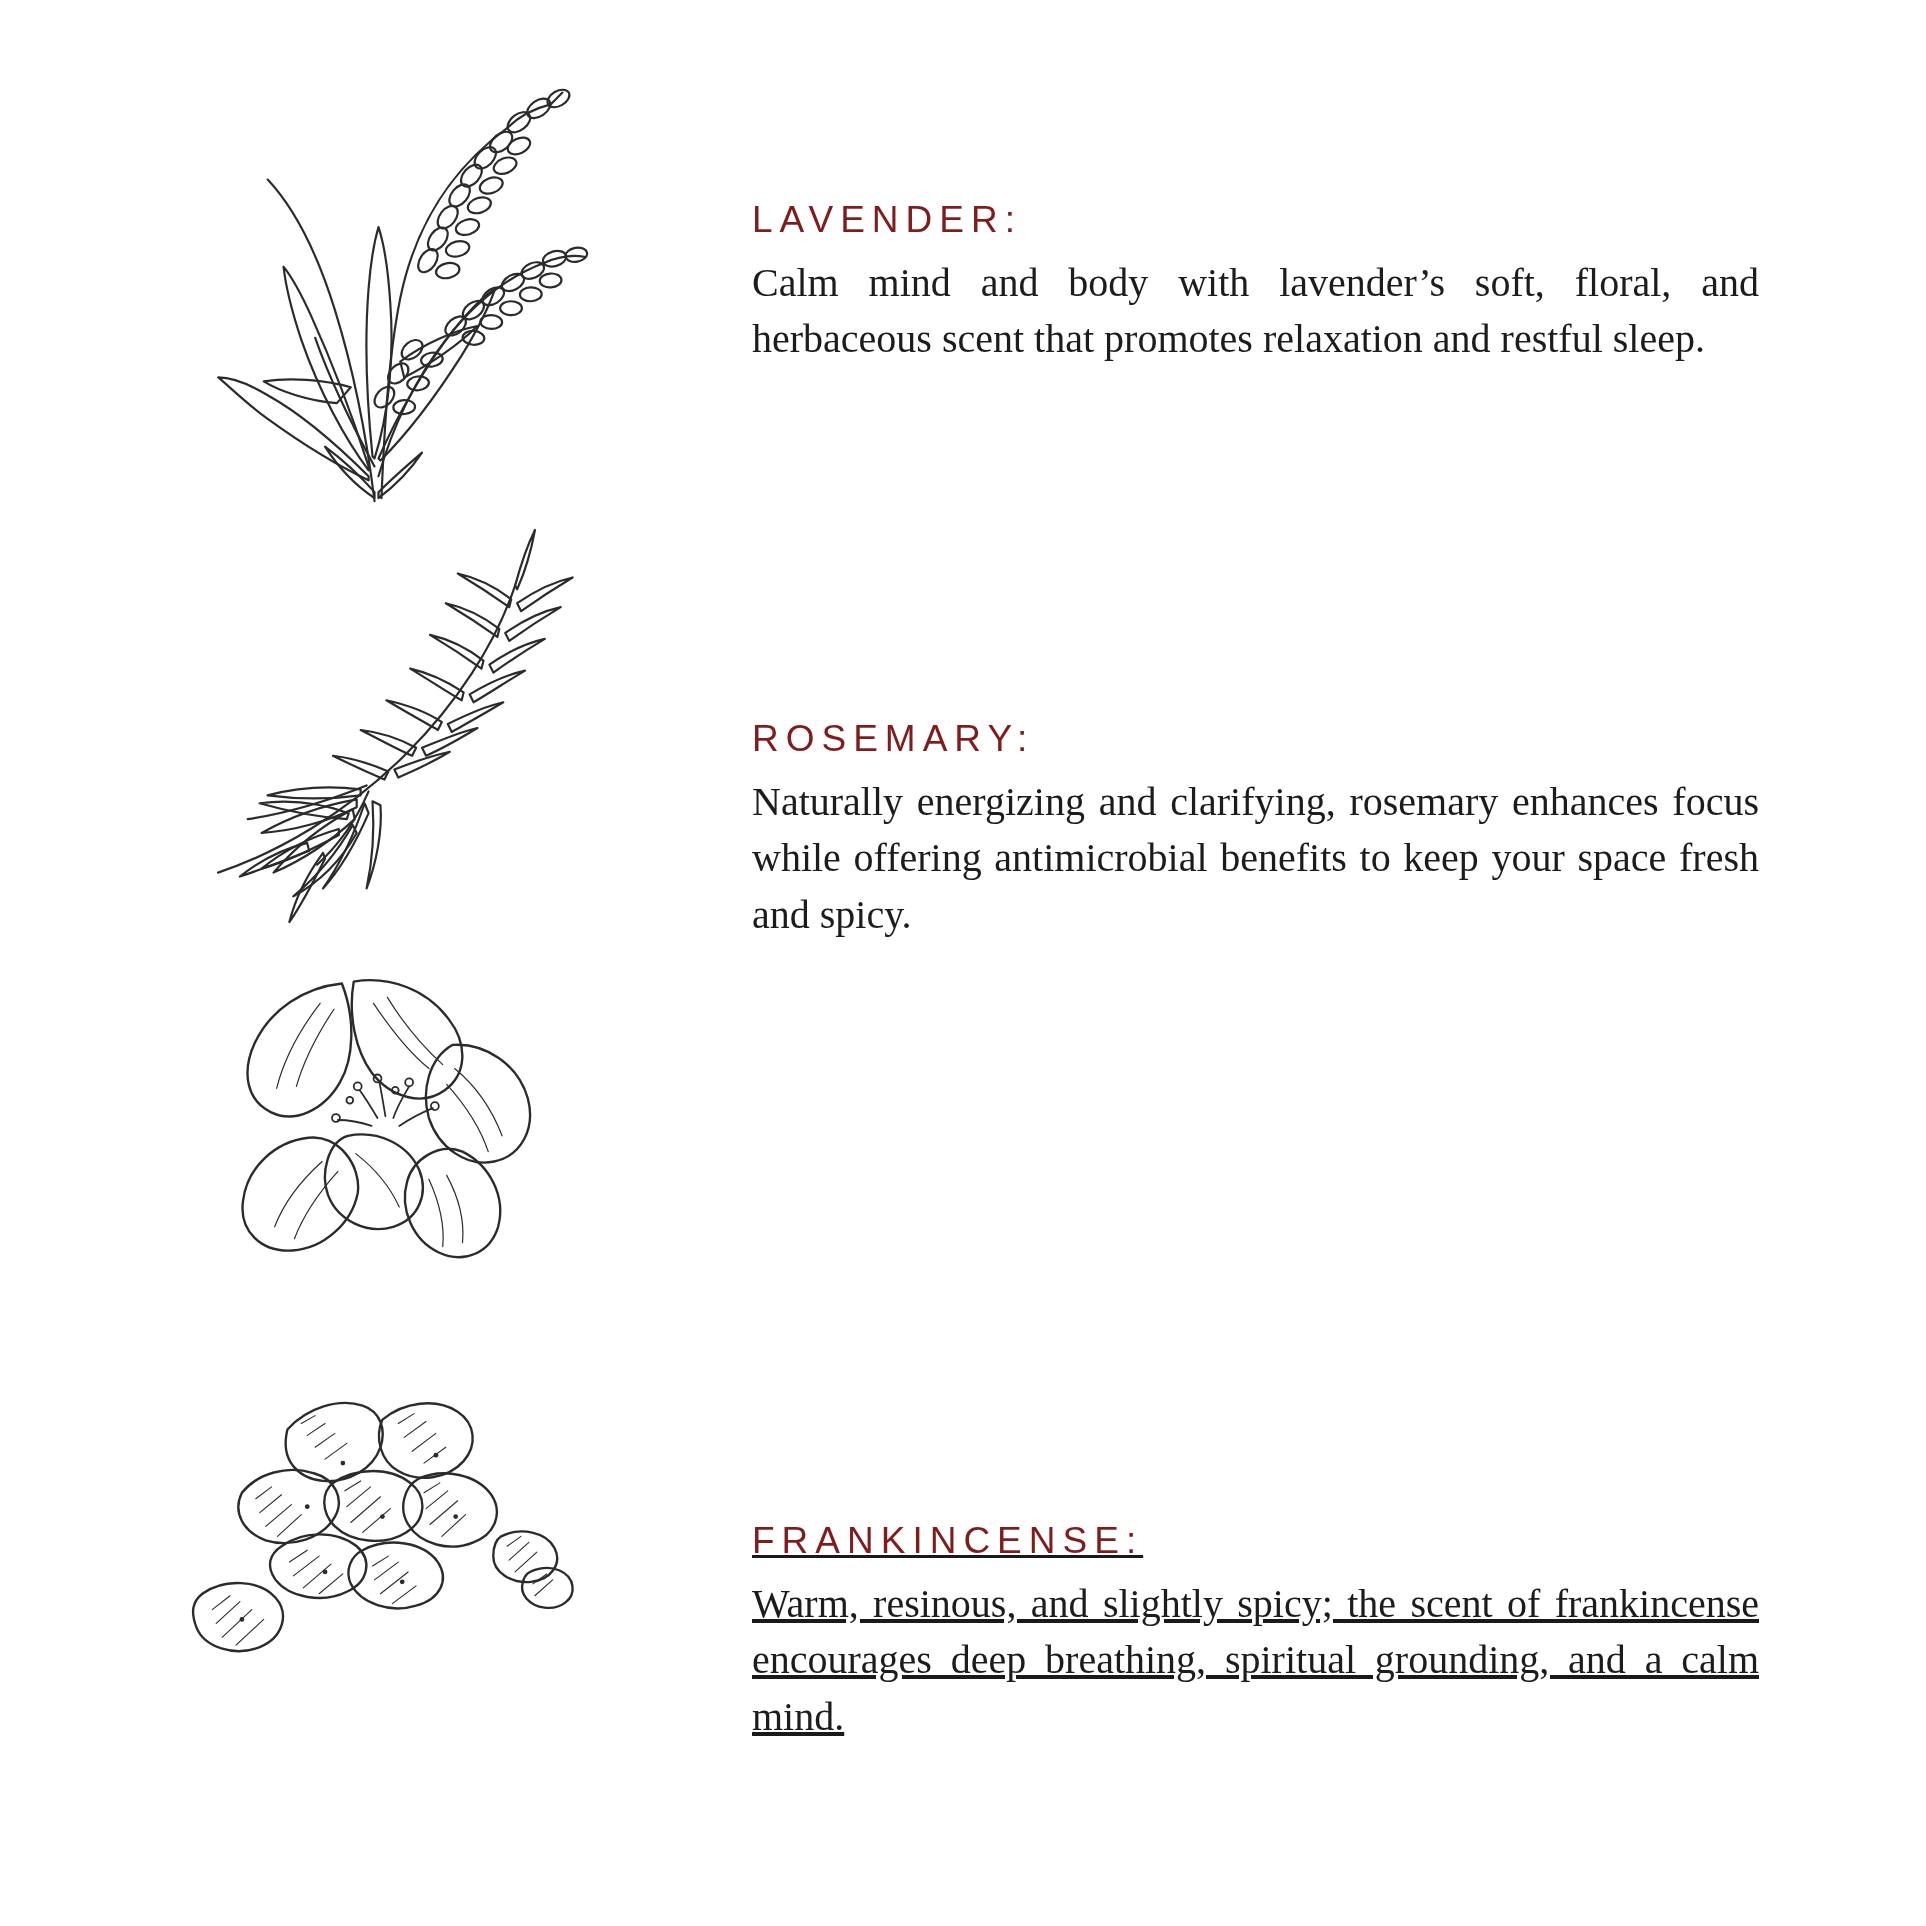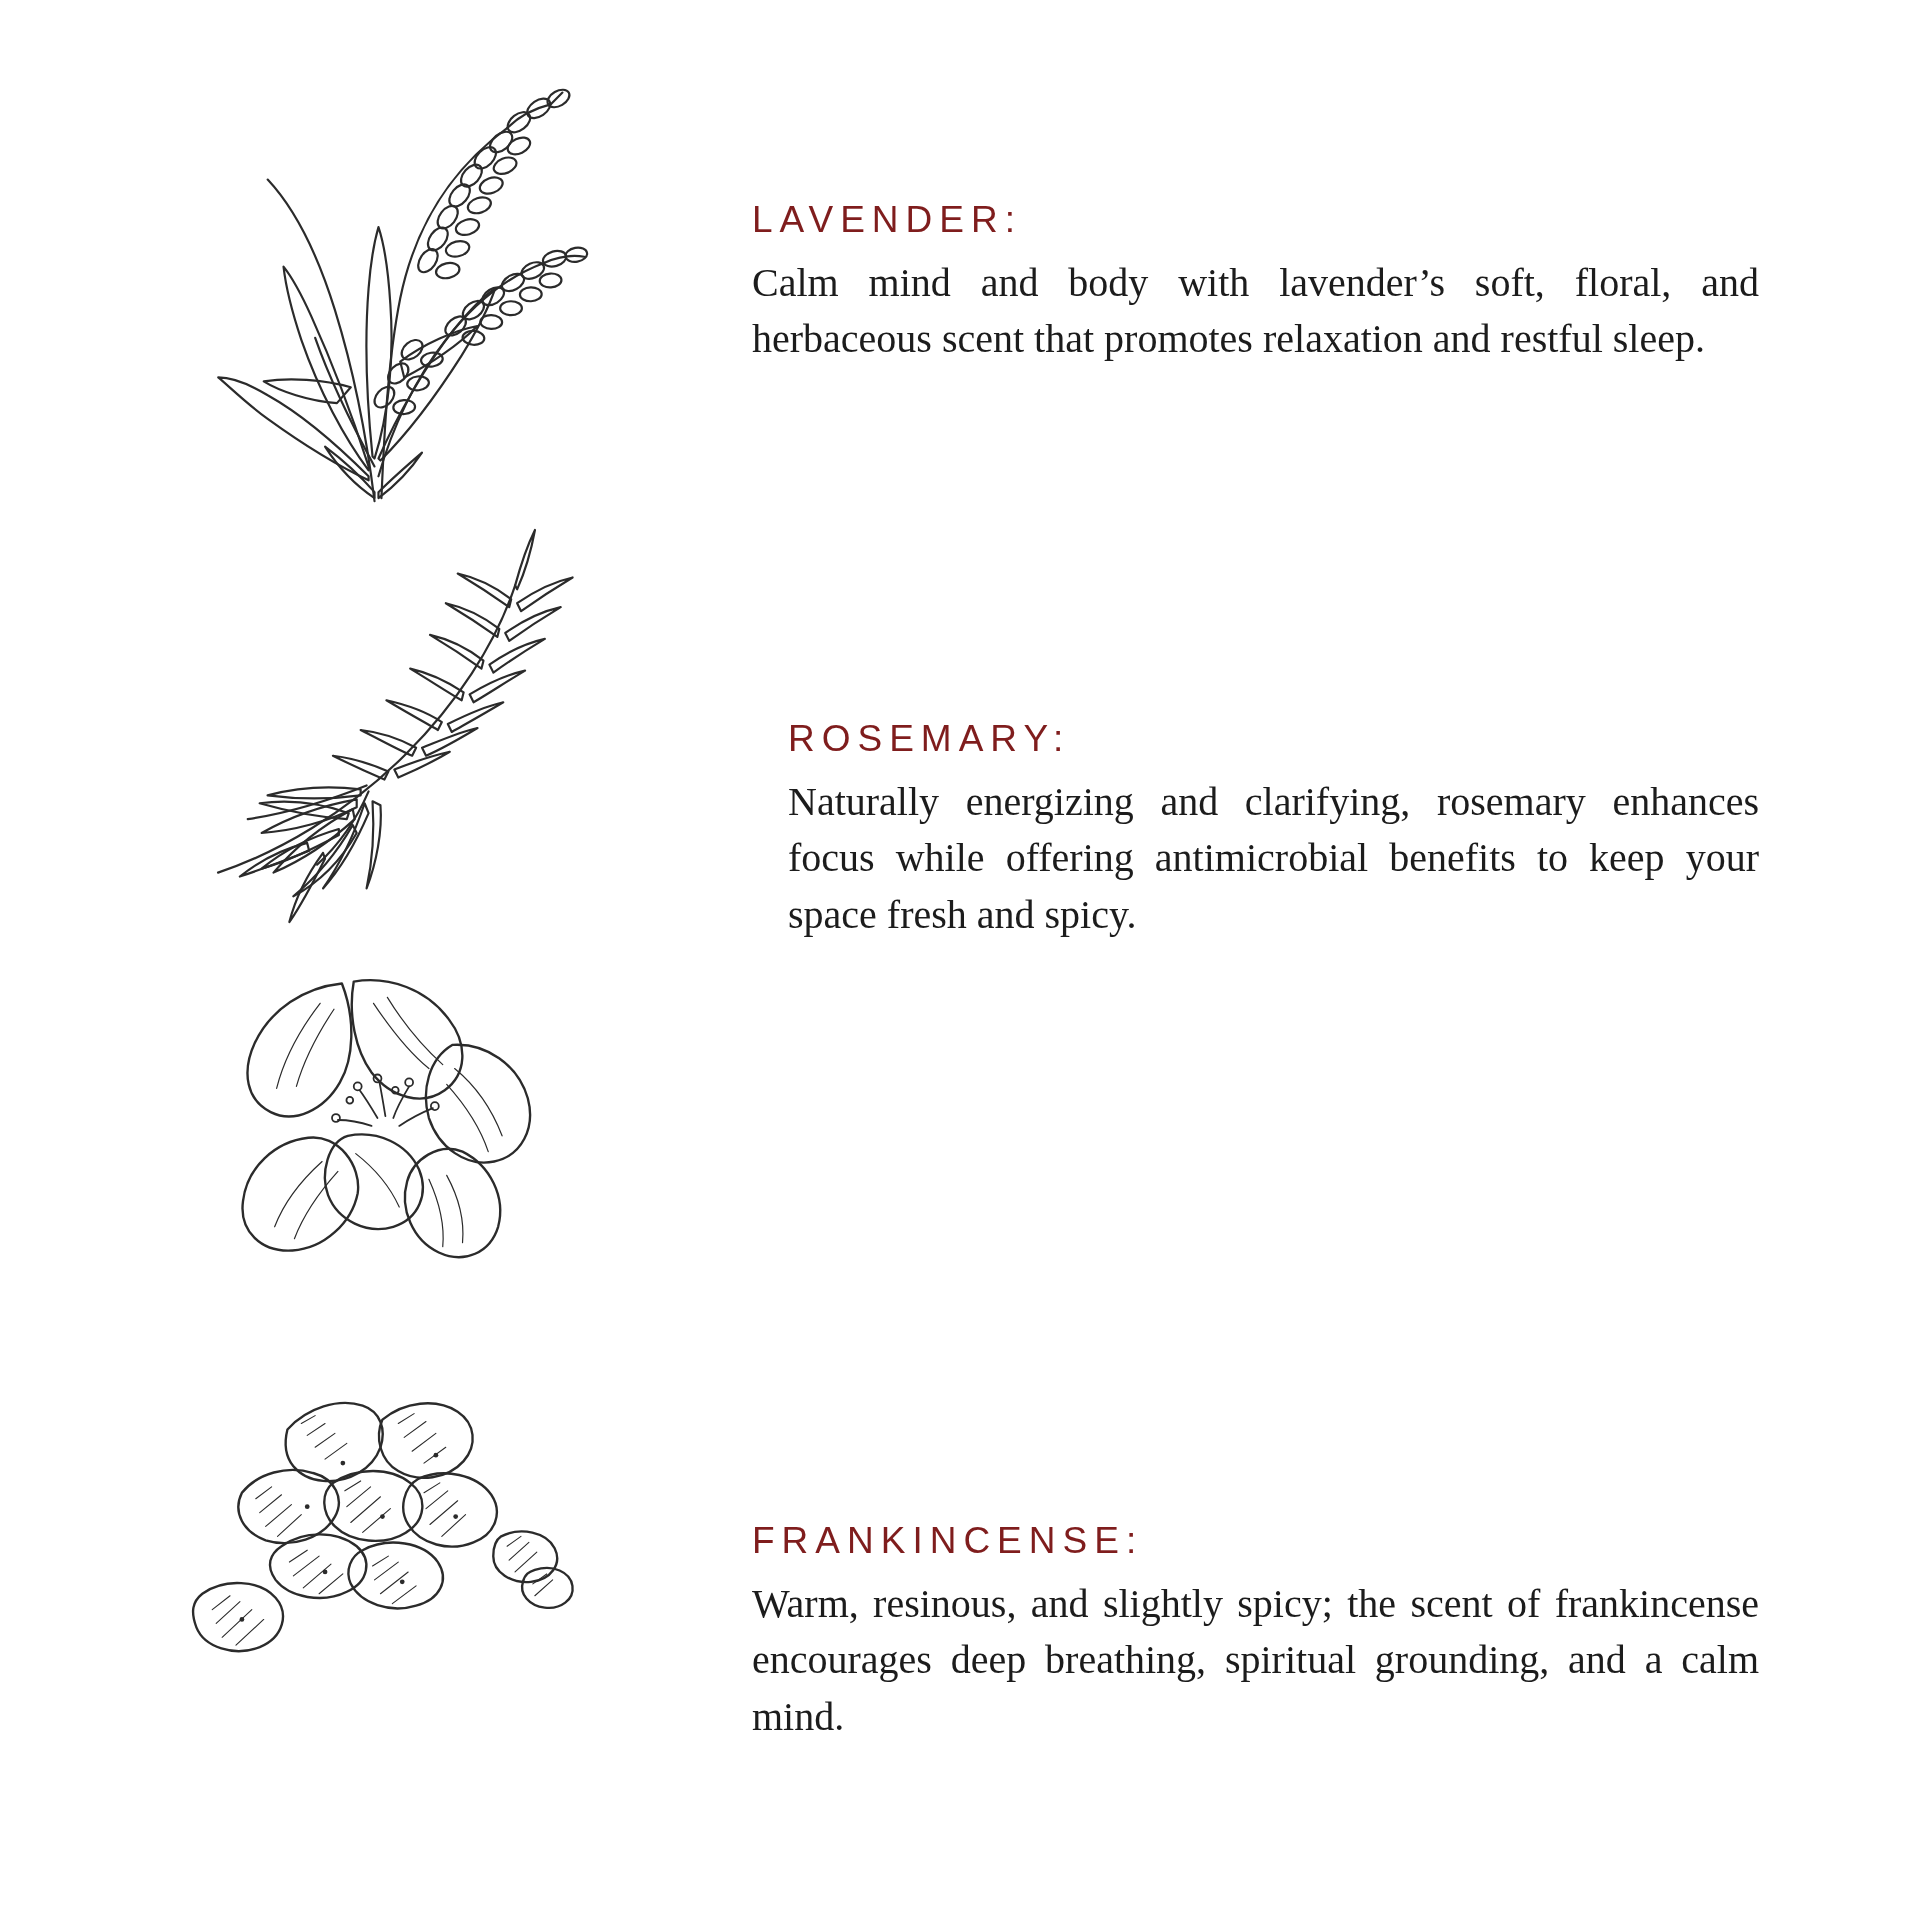--- a/index.html
+++ b/index.html
@@ -31,21 +31,21 @@
     padding-top: 51px;
   }
   .ingredient-row {
     display: flex;
     flex-direction: row;
     align-items: flex-start;
     width: 100%;
     box-sizing: border-box;
   }
   .row-lavender { height: 465px; }
-  .row-rosemary { height: 426px; gap: 36px; }
+  .row-rosemary { height: 426px; }
   .row-geranium { height: 426px; }
   .row-frankincense { height: 416px; }
 
   .illustration {
     width: 752px;
     flex: 0 0 752px;
     display: flex;
     align-items: center;
     justify-content: center;
     box-sizing: border-box;
@@ -73,21 +73,21 @@
     font-size: 40px;
     line-height: 1.42;
     color: #1c1c1c;
     margin: 0;
     text-align: justify;
     text-justify: inter-word;
   }
   .row-lavender .text-block { padding-top: 149px; }
   .row-rosemary .text-block { padding-top: 203px; }
   .row-geranium .text-block { padding-top: 193px; }
-  .row-frankincense .text-block { padding-top: 153px; }
+  .row-frankincense .text-block { padding-top: 153px; text-decoration: underline; }
 </style>
 </head>
 <body>
 
 <div class="page">
   <div class="ingredient-list">
 
     <div class="ingredient-row row-lavender">
       <div class="illustration">
         <svg width="515" height="455" viewBox="0 0 520 460" fill="none" stroke="#2b2b2b" stroke-width="2.2" stroke-linecap="round" stroke-linejoin="round">

